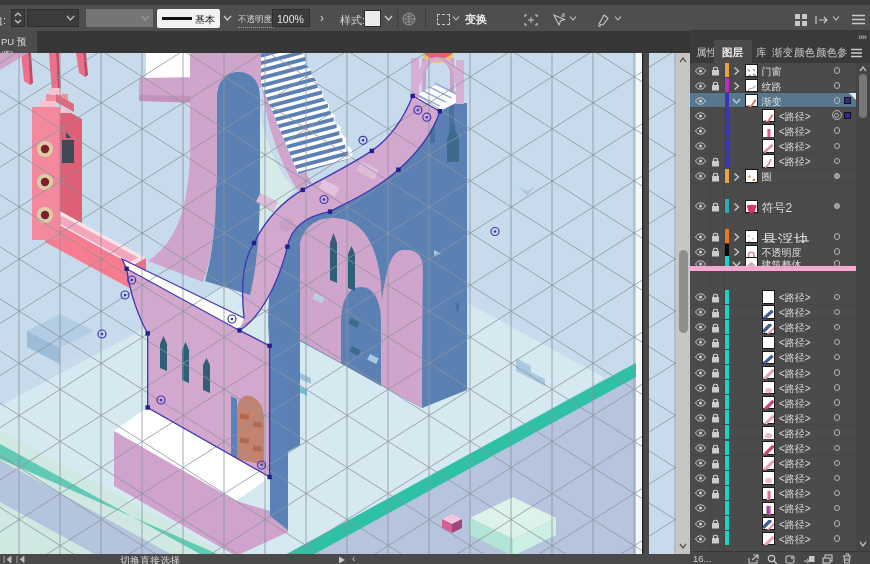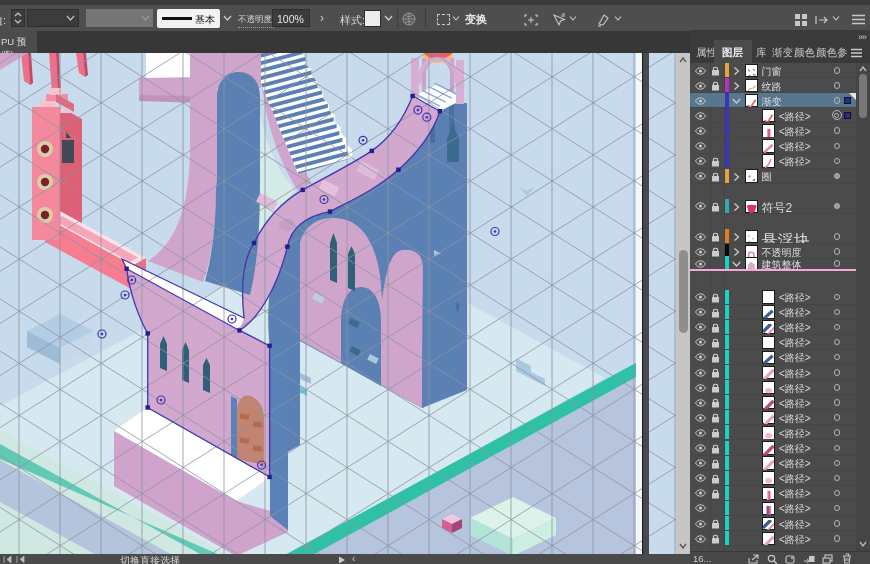--- a/index.html
+++ b/index.html
@@ -484,21 +484,21 @@
         <div style="position:absolute;left:34.5px;top:0;width:4px;height:15.1px;background:#0a0a0a"></div>
         <svg style="position:absolute;left:43px;top:4px" width="7" height="8">
           <path d="M1.5 0.5 L5.5 4 L1.5 7.5" stroke="#ccc" stroke-width="1.3" fill="none"></path>
         </svg>
         <div style="position:absolute;left:54.5px;top:0.8px;width:13.4px;height:13.4px;background:#fff;border:1px solid #1a1a1a;box-sizing:border-box"><svg width="11.4" height="11.4" viewBox="0 0 13 13">
             <path d="M3 11 L3 6 C3 3 9 3 9 6 L9 11" stroke="#d787a8" stroke-width="1.8" fill="none"></path>
           </svg></div>
         <div style="position:absolute;left:71.5px;top:1.5px;font-size:10px;color:#dedede;letter-spacing:0">不透明度</div>
         <div style="position:absolute;left:143.5px;top:4px;width:6.5px;height:6.5px;border:1.2px solid #b5b5b5;border-radius:50%"></div>
       </div>
-      <div style="position:absolute;left:0;top:193px;width:180px;height:15.1px;background:transparent;border-bottom:2px solid #f9a8d4;overflow:hidden">
+      <div style="position:absolute;left:0;top:193px;width:180px;height:15.1px;background:transparent;border-bottom:5px solid #f9a8d4;overflow:hidden">
         <svg style="position:absolute;left:5px;top:3.5px" width="11" height="8" viewBox="0 0 11 8">
           <path d="M0.5 4 C2 1.5 4 0.8 5.5 0.8 C7 0.8 9 1.5 10.5 4 C9 6.5 7 7.2 5.5 7.2 C4 7.2 2 6.5 0.5 4 Z" fill="none" stroke="#ccc" stroke-width="1"></path>
           <circle cx="5.5" cy="4" r="1.6" fill="#ccc"></circle>
         </svg>
         <div style="position:absolute;left:34.5px;top:0;width:4px;height:15.1px;background:#17d4c6"></div>
         <svg style="position:absolute;left:42px;top:5px" width="9" height="7">
           <path d="M0.8 1 L4.5 5 L8.2 1" stroke="#ccc" stroke-width="1.3" fill="none"></path>
         </svg>
         <div style="position:absolute;left:54.5px;top:0.8px;width:13.4px;height:13.4px;background:#fff;border:1px solid #1a1a1a;box-sizing:border-box"><svg width="11.4" height="11.4" viewBox="0 0 13 13">
             <path d="M2 11 L2 5 L6 2 L10 5 L10 11" fill="#c9a" opacity="0.8"></path>

